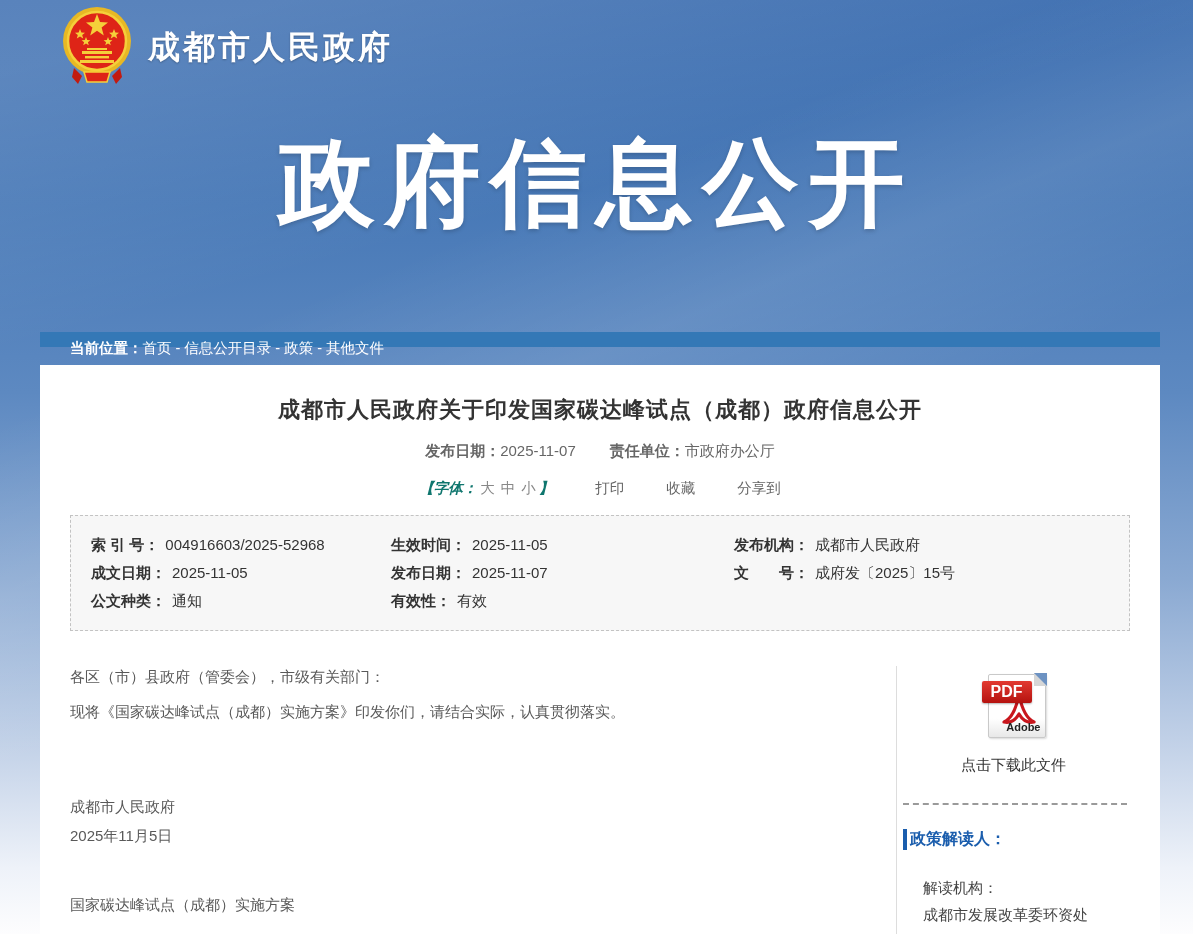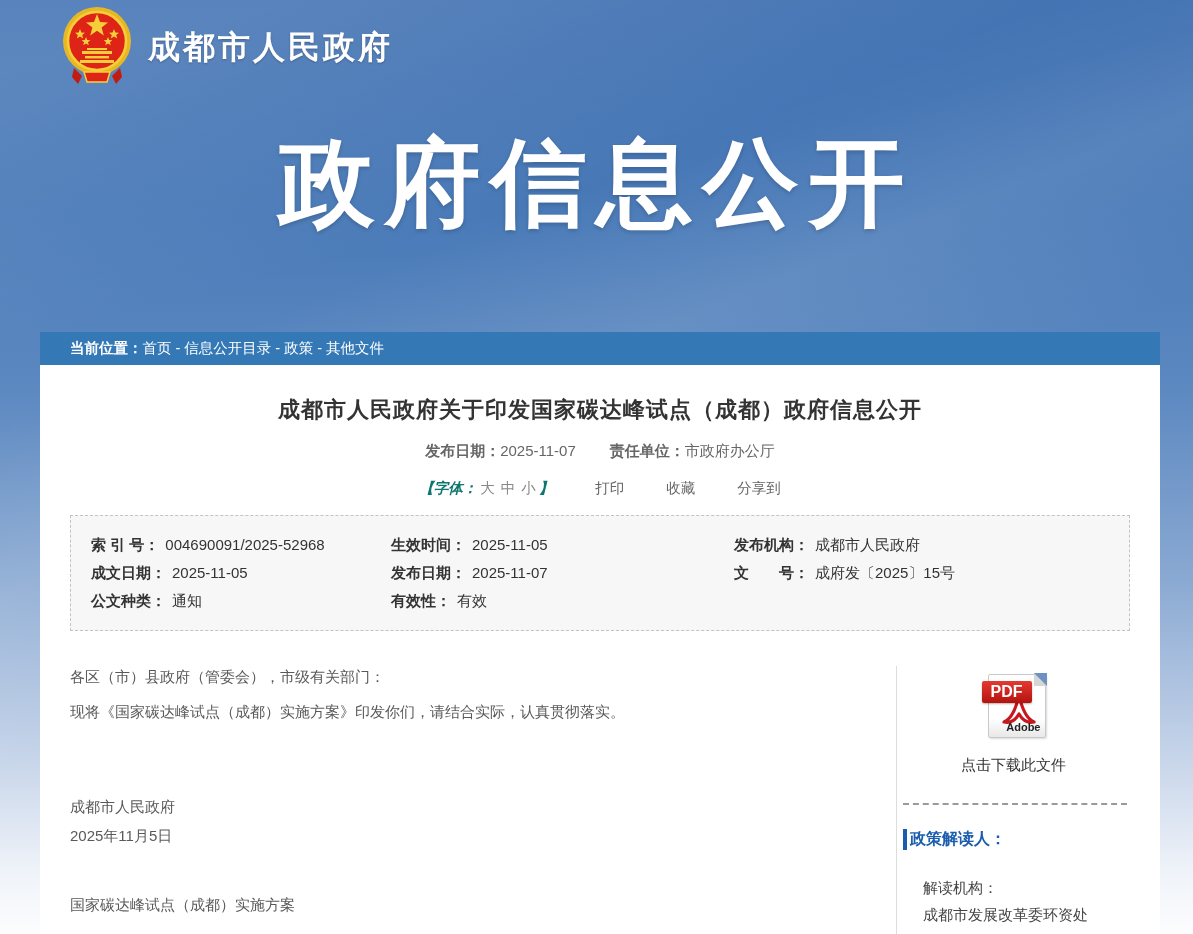--- a/index.html
+++ b/index.html
@@ -27,21 +27,21 @@
   }
   .banner-title{
     position:absolute;left:0;top:120px;width:100%;
     text-align:center;
     font-size:96px;font-weight:900;color:#ffffff;
     letter-spacing:10px;
     text-shadow:0 2px 4px rgba(0,0,0,.18);
   }
   
   .breadcrumb{
-    position:absolute;left:40px;top:332px;width:1120px;height:33px;
+    position:absolute;left:40px;top:332px;width:1120px;height:15px;
     background:#3478b6;color:#ffffff;
     font-size:14.5px;line-height:33px;
     padding-left:30px;box-sizing:border-box;
   }
   .breadcrumb .bc-label{font-weight:bold;}
   .breadcrumb a{color:#ffffff;text-decoration:none;cursor:pointer;}
   .bc-sep{padding:0 4px;}
   
   .content{
     position:absolute;left:40px;top:365px;width:1120px;height:569px;
@@ -179,21 +179,21 @@
       <span class="lbl">发布日期：</span><span>2025-11-07</span><span class="gap"></span><span class="lbl">责任单位：</span><span>市政府办公厅</span>
     </div>
 
     <div class="tools">
       <span class="font-brackets">【字体：</span><span class="font-size-btn">大</span><span class="font-size-btn">中</span><span class="font-size-btn">小</span><span class="font-brackets">】</span><span class="tool-link">打印</span><span class="tool-link">收藏</span><span class="tool-link">分享到</span>
     </div>
 
     <div class="meta-box">
       <div class="meta-col">
         <div class="field">
-          <span class="f-label">索 引 号：</span><span class="f-value">004690091/2025-52968</span>
+          <span class="f-label">索 引 号：</span><span class="f-value">004916603/2025-52968</span>
         </div>
         <div class="field">
           <span class="f-label">成文日期：</span><span class="f-value">2025-11-05</span>
         </div>
         <div class="field">
           <span class="f-label">公文种类：</span><span class="f-value">通知</span>
         </div>
       </div>
       <div class="meta-col">
         <div class="field">

